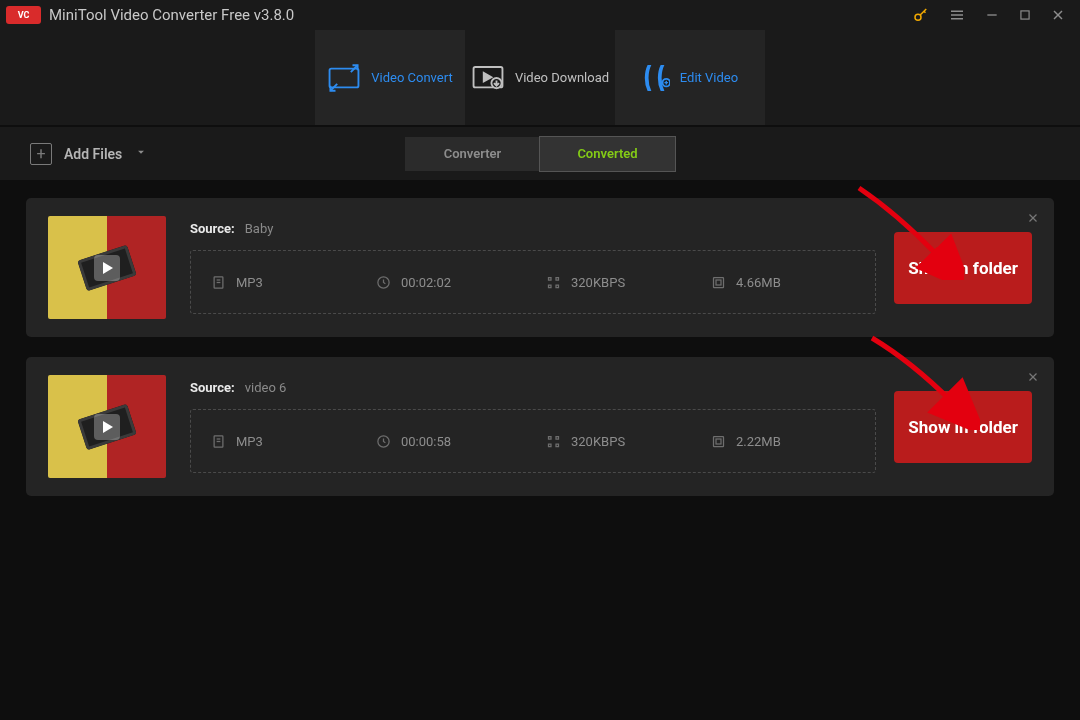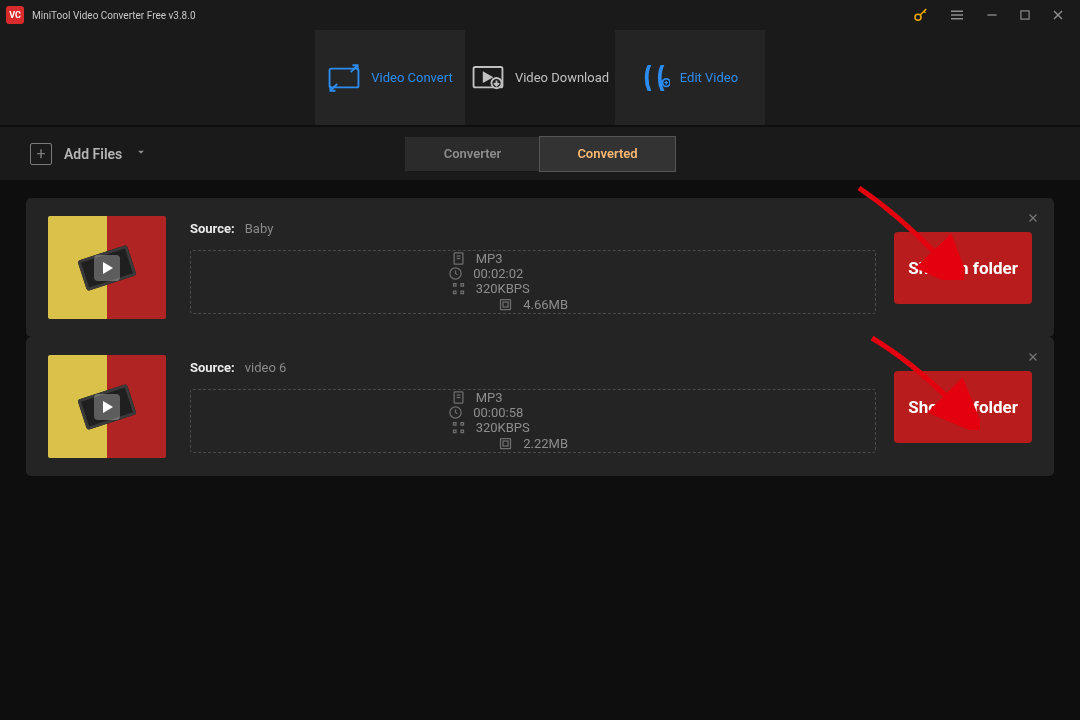--- a/index.html
+++ b/index.html
@@ -1,55 +1,55 @@
 <!DOCTYPE html>
 <html><head>
 <meta charset="utf-8">
 <style>
 * { margin: 0; padding: 0; box-sizing: border-box; font-family: -apple-system, BlinkMacSystemFont, "Segoe UI", Roboto, Arial, sans-serif; }
 body { background: #0e0e0e; color: #b0b0b0; width: 1080px; height: 720px; overflow: hidden; position: relative; }
 
 
 .title-bar { height: 30px; background: #1a1a1a; display: flex; align-items: center; padding: 0 6px; }
-.app-logo { width: 18px; height: 18px; background: #d92b2b; border-radius: 3px; display: flex; align-items: center; justify-content: center; font-size: 9px; font-weight: bold; color: #fff; margin-right: 8px; }
-.app-title { font-size: 10px; color: #c8c8c8; flex: 1; }
+.app-logo { width: 35px; height: 18px; background: #d92b2b; border-radius: 3px; display: flex; align-items: center; justify-content: center; font-size: 9px; font-weight: bold; color: #fff; margin-right: 8px; }
+.app-title { font-size: 15px; color: #c8c8c8; flex: 1; }
 .win-ctrls { display: flex; align-items: center; gap: 18px; padding-right: 8px; }
 .win-ctrls .key-icon { color: #f2a900; }
 .win-ctrls span { color: #8d8d8d; font-size: 15px; cursor: pointer; display: inline-flex; }
 
 
 .main-tabs { height: 95px; background: #1a1a1a; display: flex; justify-content: center; }
 .mt-item { width: 150px; display: flex; flex-direction: row; align-items: center; justify-content: center; gap: 10px; cursor: pointer; color: #c0c0c0; position: relative; }
 .mt-item.active { background: #252525; color: #2d8cf0; }
 .mt-item.highlight { background: #242424; color: #2d8cf0; }
 .mt-icon { height: 32px; display: flex; align-items: center; justify-content: center; }
 .mt-label { font-size: 13px; }
 
 
 .sec-bar { height: 53px; background: #1a1a1a; margin-top: 2px; display: flex; align-items: center; padding: 0 30px; position: relative; }
 .add-files { display: flex; align-items: center; gap: 12px; color: #b5b5b5; cursor: pointer; }
 .add-files .plus-box { width: 22px; height: 22px; border: 1.5px solid #7a7a7a; border-radius: 2px; display: flex; align-items: center; justify-content: center; color: #7a7a7a; font-size: 16px; }
 .add-files .lbl { font-size: 14px; font-weight: 600; }
 .add-files .caret { color: #8d8d8d; }
 .tab-toggle { position: absolute; left: 50%; transform: translateX(-50%); display: flex; }
 .tt-btn { width: 135px; height: 34px; display: flex; align-items: center; justify-content: center; font-size: 13px; font-weight: 600; color: #8d8d8d; cursor: pointer; background: #2b2b2b; }
-.tt-btn.active { background: #333; color: #fdba74; outline: 1px solid #555; }
-
-
-.content { padding: 18px 26px; display: flex; flex-direction: column; }
+.tt-btn.active { background: #333; color: #84cc16; outline: 1px solid #555; }
+
+
+.content { padding: 18px 26px; display: flex; flex-direction: column; gap: 20px; }
 .card { background: #242424; border-radius: 5px; padding: 18px 22px; display: flex; align-items: center; position: relative; }
 .thumb { width: 118px; height: 103px; background: linear-gradient(90deg, #d9c14a 0 50%, #b02424 50% 100%); position: relative; display: flex; align-items: center; justify-content: center; border-radius: 2px; }
 .thumb::before { content: ""; position: absolute; width: 52px; height: 32px; background: #1f1f1f; transform: rotate(-18deg); border-radius: 3px; box-shadow: inset 0 0 0 3px #3a3a3a; }
 .thumb .play { position: relative; width: 26px; height: 26px; background: rgba(255,255,255,0.28); border-radius: 4px; display: flex; align-items: center; justify-content: center; }
 .thumb .play::after { content: ""; border-left: 10px solid #fff; border-top: 6px solid transparent; border-bottom: 6px solid transparent; margin-left: 2px; }
 .card-body { flex: 1; margin-left: 24px; }
 .src-row { display: flex; gap: 10px; font-size: 13px; margin-bottom: 14px; }
 .src-row .k { font-weight: 700; color: #eaeaea; }
 .src-row .v { color: #8a8a8a; }
-.meta-box { border: 1px dashed #4a4a4a; border-radius: 3px; height: 64px; display: flex; align-items: center; padding: 0 20px; flex-direction: column; }
+.meta-box { border: 1px dashed #4a4a4a; border-radius: 3px; height: 64px; display: flex; align-items: center; padding: 0 20px; }
 .meta-item { display: flex; align-items: center; gap: 10px; color: #8d8d8d; font-size: 13px; }
 .meta-item .mi-icon { color: #6e6e6e; display: inline-flex; }
 .mi-0 { width: 165px; }
 .mi-1 { width: 170px; align-items: center; }
 .mi-2 { width: 165px; }
 .mi-3 { flex: 1; }
 .show-btn { background: #b91c1c; color: #fff; font-size: 17px; font-weight: 700; padding: 26px 14px; border-radius: 4px; cursor: pointer; margin-left: 18px; white-space: nowrap; }
 .card-close { position: absolute; top: 12px; right: 14px; color: #777; cursor: pointer; font-size: 16px; }
 
 

